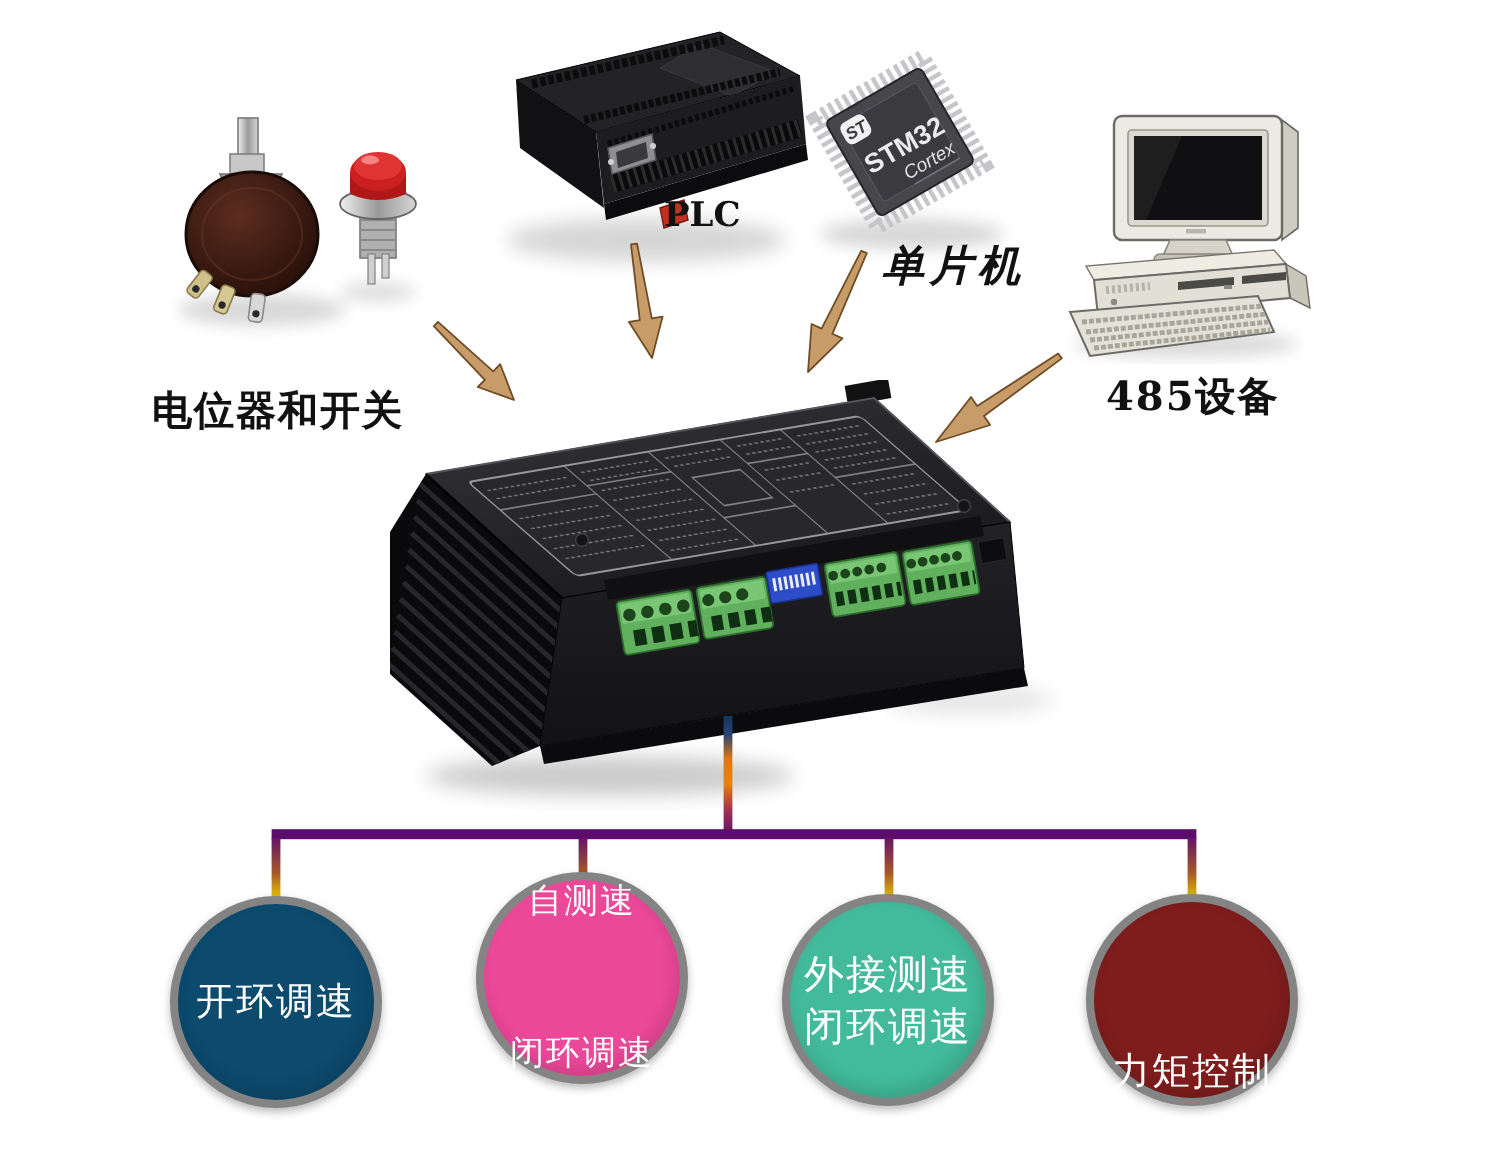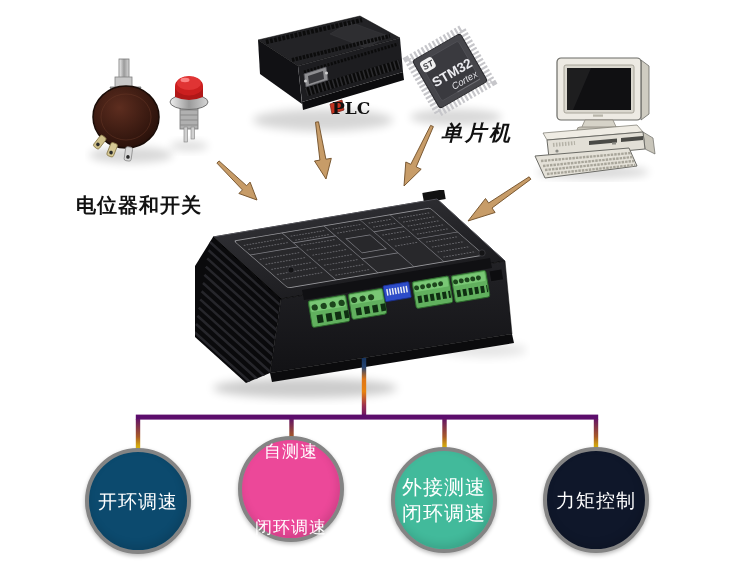--- a/index.html
+++ b/index.html
@@ -13,21 +13,21 @@
   .lbl-485 {left:553px; top:185px; font-size:20px; letter-spacing:1px;}
   .mode{position:absolute;width:106px;height:106px;border-radius:50%;
         border:4px solid #848484;box-sizing:border-box;
         display:flex;flex-direction:column;align-items:center;justify-content:center;
         color:#fff;text-align:center;
         box-shadow:0 2px 4px rgba(0,0,0,.28), inset -2px -4px 8px rgba(0,0,0,.12);}
   .mode span{display:block;line-height:1.3;letter-spacing:1px;font-weight:500;}
   .mode-0{left:85px;top:448px;background:#0c4a6e;font-size:19px;}
   .mode-1{left:238px;top:436px;background:#ec4899;font-size:17px;justify-content:space-between;}
   .mode-2{left:391px;top:447px;background:#42ba9b;font-size:20px;}
-  .mode-3{left:543px;top:447px;background:#0f172a;font-size:19px;}
+  .mode-3{left:543px;top:447px;background:#7f1d1d;font-size:19px;justify-content:flex-end;}
 </style>
 </head>
 <body>
 
 <div class="scene">
 
   <svg class="layer" style="left:85px;top:53px" width="155" height="150" viewBox="0 0 155 150">
     <defs>
       <filter id="f-pot" x="-50%" y="-50%" width="200%" height="200%">
           <feGaussianBlur stdDeviation="4"></feGaussianBlur>
@@ -280,20 +280,21 @@
     <rect x="135.8" y="414.6" width="462.4" height="5" fill="#5c0d6c"></rect>
     <rect x="135.8" y="419" width="4.4" height="33" fill="url(#dropGrad)"></rect>
     <rect x="289.3" y="419" width="4.4" height="33" fill="url(#dropGrad)"></rect>
     <rect x="442.3" y="419" width="4.4" height="33" fill="url(#dropGrad)"></rect>
     <rect x="593.8" y="419" width="4.4" height="33" fill="url(#dropGrad)"></rect>
   </svg>
 
   <div class="lbl lbl-pot">电位器和开关</div>
   <div class="lbl lbl-plc">PLC</div>
   <div class="lbl lbl-mcu">单片机</div>
+  <div class="lbl lbl-485">485设备</div>
 
   <div class="mode mode-0">
     <span>开环调速</span>
     <span></span>
   </div>
   <div class="mode mode-1">
     <span>自测速</span>
     <span>闭环调速</span>
   </div>
   <div class="mode mode-2">

